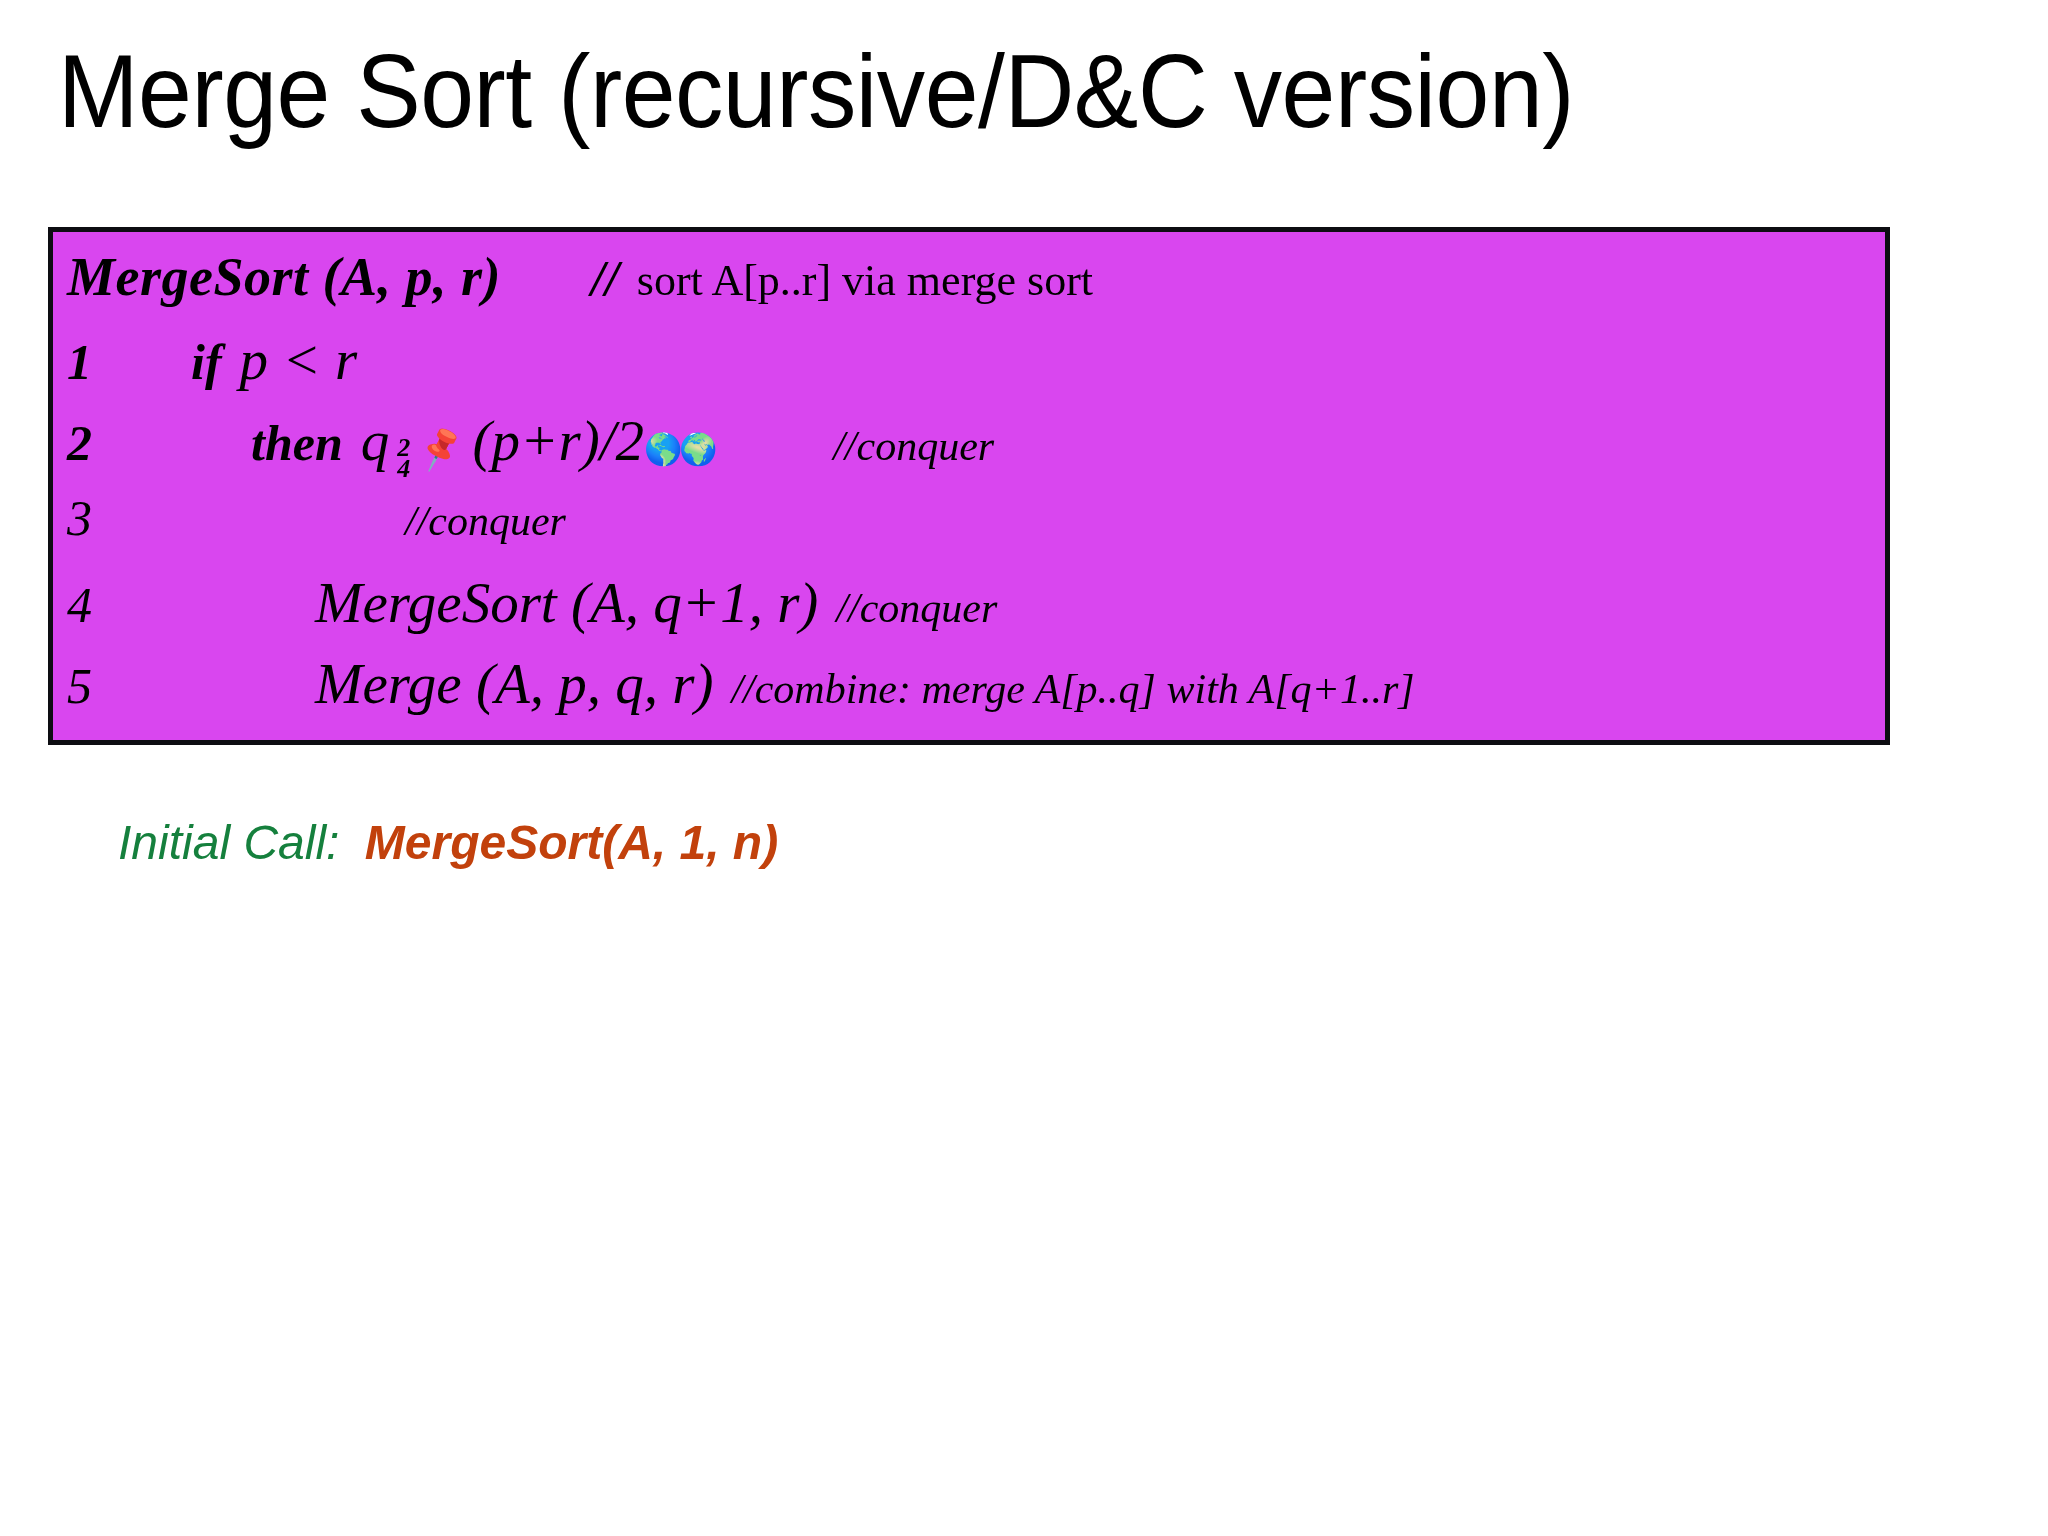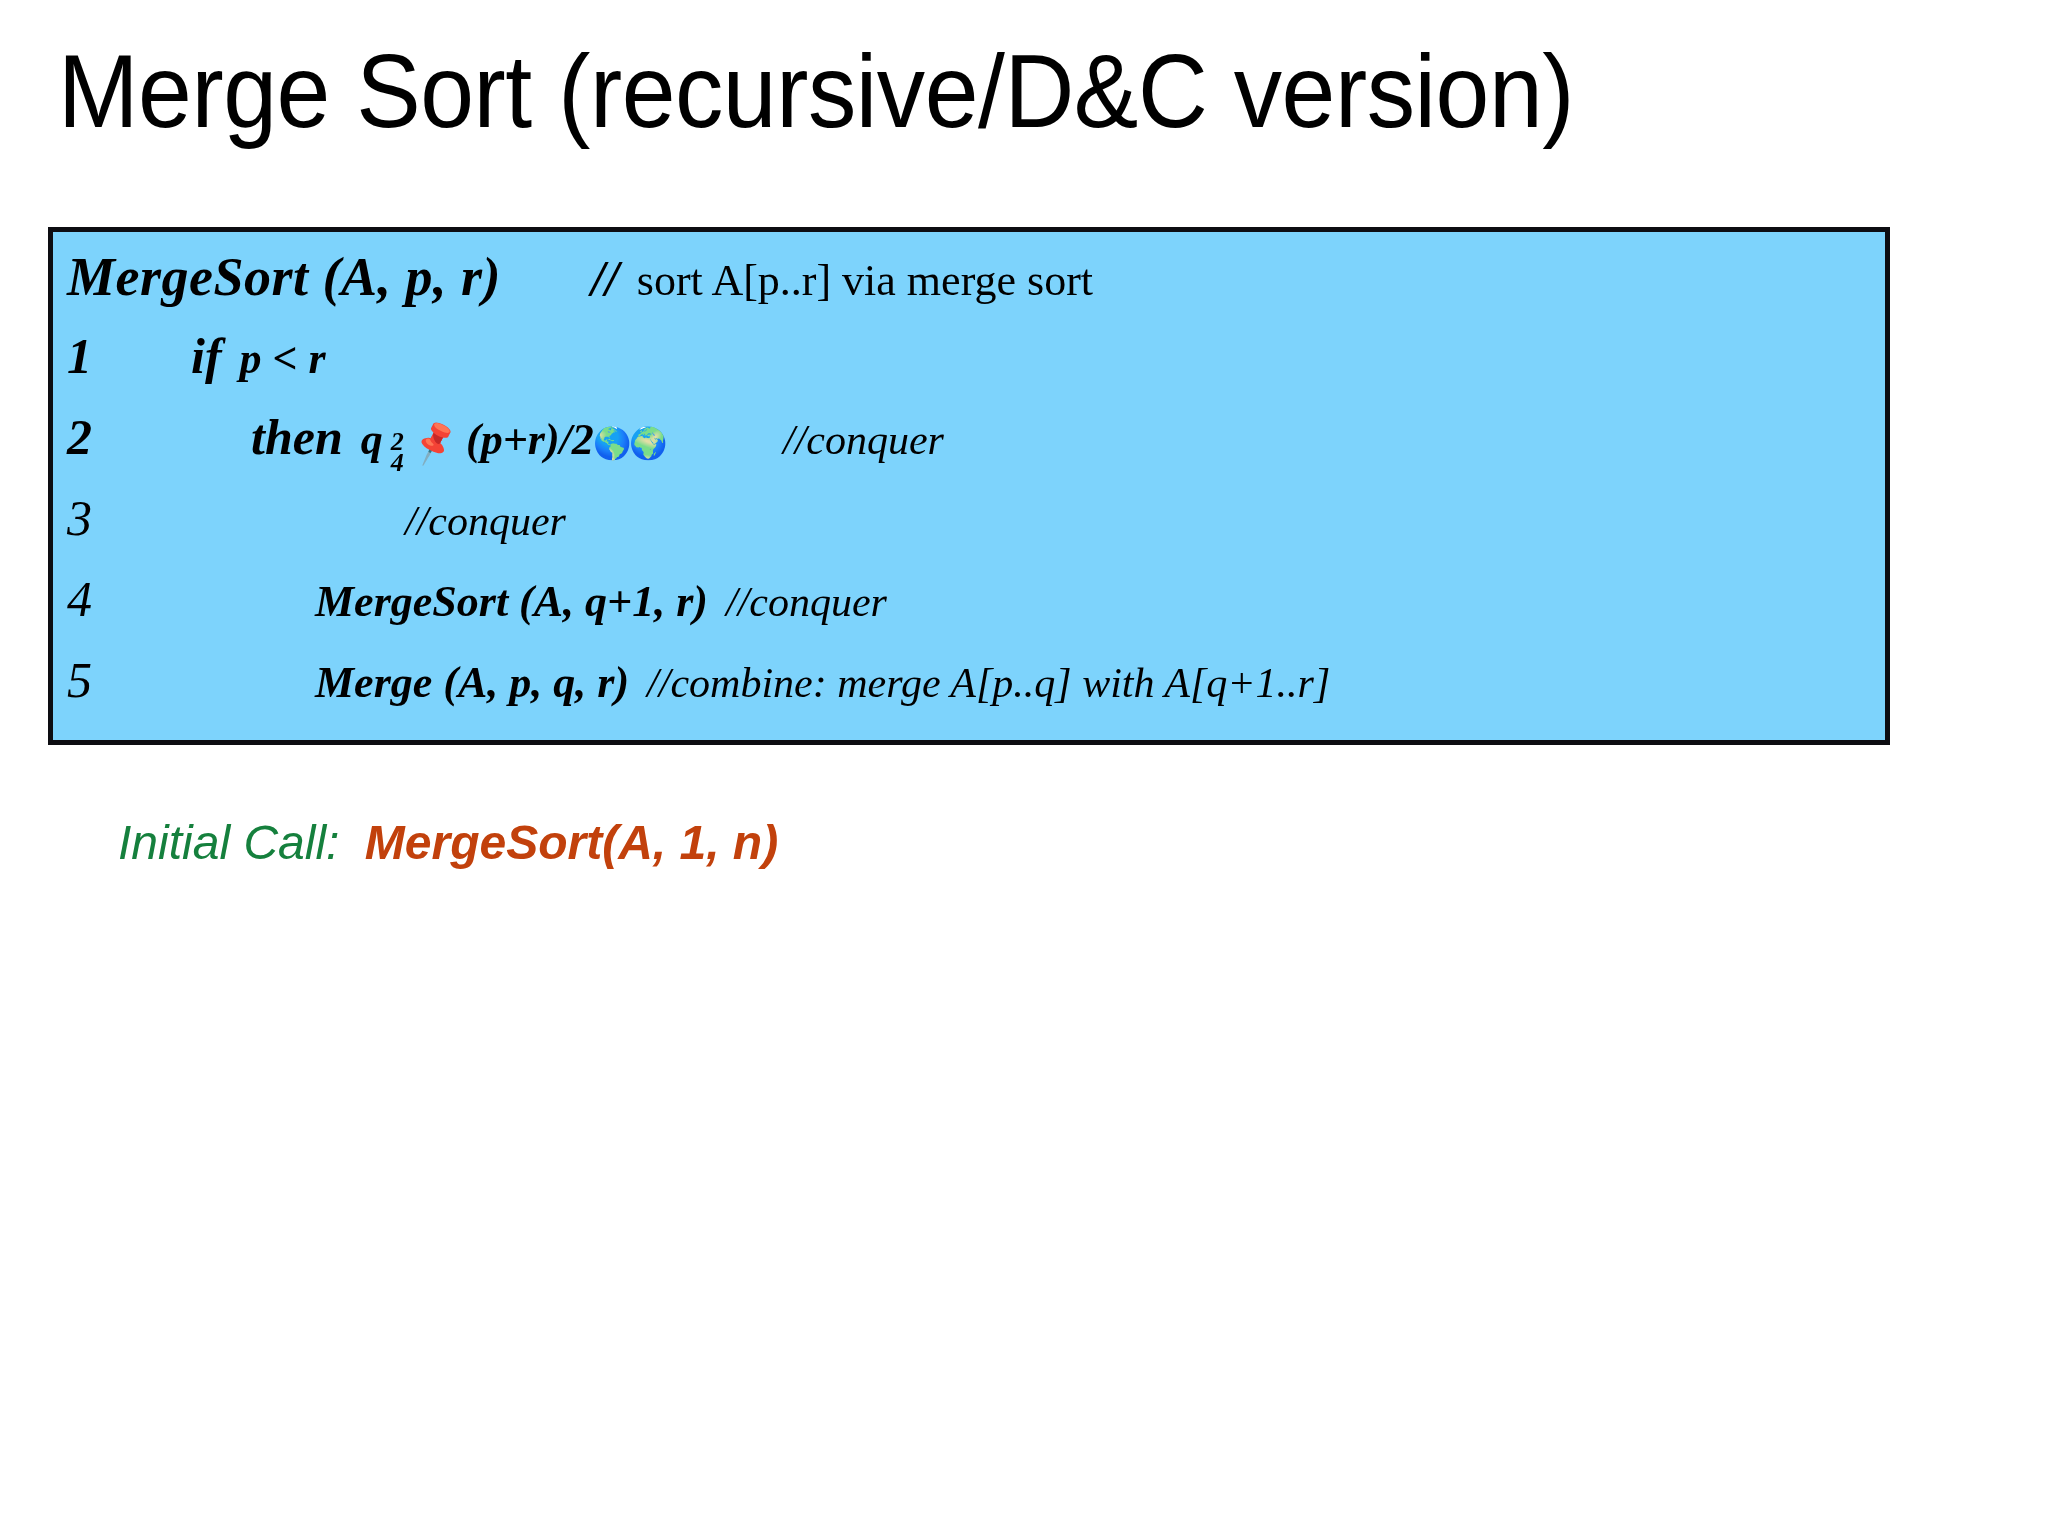--- a/index.html
+++ b/index.html
@@ -34,21 +34,21 @@
     transform-origin: left top;
   }
 
   
   .code-box {
     position: absolute;
     left: 48px;
     top: 227px;
     width: 1842px;
     height: 518px;
-    background: #7dd3fc;
+    background: #d946ef;
     border: 5px solid #0D0D12;
     box-sizing: border-box;
     overflow: hidden;
   }
   .code-inner {
     padding: 14px 0 0 14px;
   }
   .code-line {
     display: flex;
     align-items: baseline;
@@ -80,22 +80,22 @@
   .sig {
     font-family: "Liberation Serif", serif;
     font-style: italic;
     font-weight: bold;
     font-size: 54px;
     letter-spacing: 0.5px;
   }
   .code {
     font-family: "Liberation Serif", serif;
     font-style: italic;
-    font-weight: bold;
-    font-size: 44px;
+    font-weight: normal;
+    font-size: 57px;
   }
   .comment {
     font-family: "Liberation Serif", serif;
     font-style: italic;
     font-weight: normal;
     font-size: 42px;
   }
   .comment-big {
     font-family: "Liberation Serif", serif;
     font-weight: normal;

